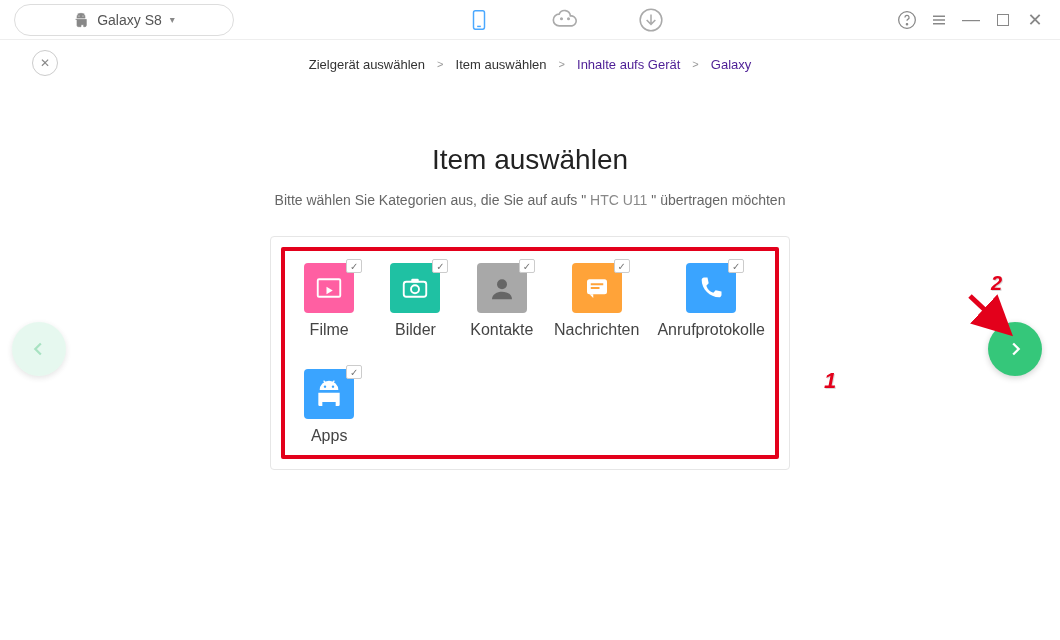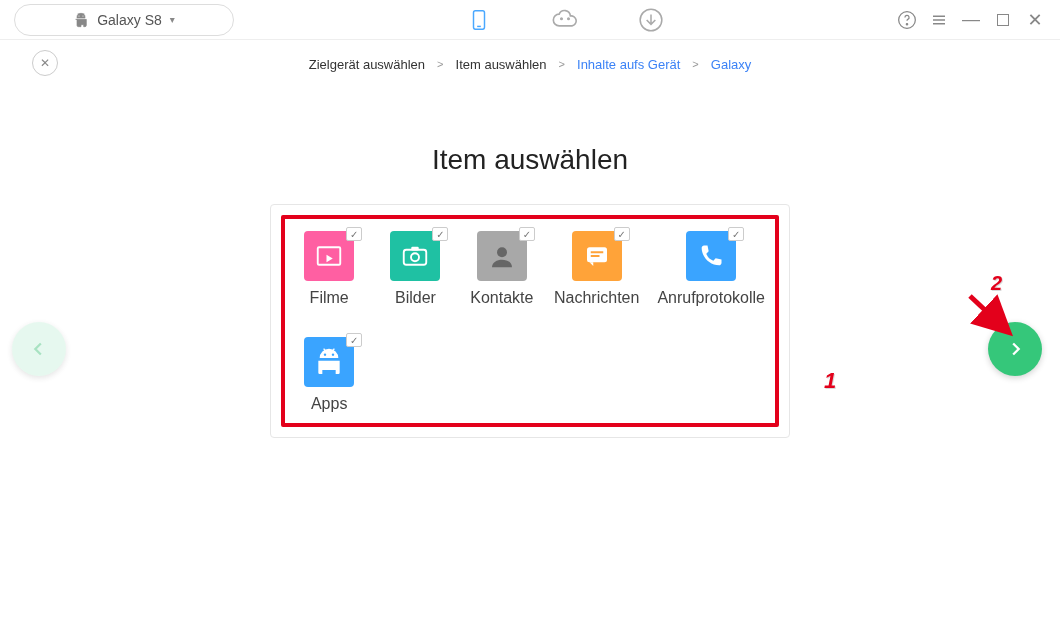--- a/index.html
+++ b/index.html
@@ -46,21 +46,21 @@
   .close-circle {
     position: absolute; left: 32px; top: 10px;
     width: 26px; height: 26px; border: 1px solid #ccc; border-radius: 50%;
     display: flex; align-items: center; justify-content: center; color: #888;
     cursor: pointer; font-size: 12px;
   }
   .breadcrumbs {
     margin: 8px auto; display: flex; gap: 12px; font-size: 13px; align-items: center;
   }
   .crumb { color: #333; }
-  .crumb.inactive { color: #3b82f6; }
+  .crumb.inactive { color: #4c1d95; }
   .sep { color: #999; font-size: 11px; }
 
   
   .main {
     text-align: center; padding-top: 56px;
   }
   .title { font-size: 28px; font-weight: 400; color: #222; margin-bottom: 16px; }
   .subtitle { font-size: 14px; color: #666; }
   .subtitle .device-name { color: #888; }
 
@@ -198,20 +198,25 @@
     <span class="crumb">Item auswählen</span>
     <span class="sep">&gt;</span>
     <span class="crumb inactive">Inhalte aufs Gerät</span>
     <span class="sep">&gt;</span>
     <span class="crumb inactive">Galaxy</span>
   </div>
 </div>
 
 <div class="main">
   <div class="title">Item auswählen</div>
+  <div class="subtitle">
+    <span>Bitte wählen Sie Kategorien aus, die Sie auf aufs "</span>
+    <span class="device-name">HTC U11</span>
+    <span>" übertragen möchten</span>
+  </div>
 
   <div class="card">
     <div class="highlight-box">
 
       <div class="cat">
         <div class="cat-icon ic-movies">
           <svg viewBox="0 0 24 24" width="30" height="30" fill="#fff">
               <rect x="3" y="5" width="18" height="14" rx="1" fill="none" stroke="#fff" stroke-width="1.5"></rect>
               <path d="M3 8h18M6 5v3M10 5v3M14 5v3M18 5v3"></path>
               <path d="M10 11l5 3-5 3z"></path>

